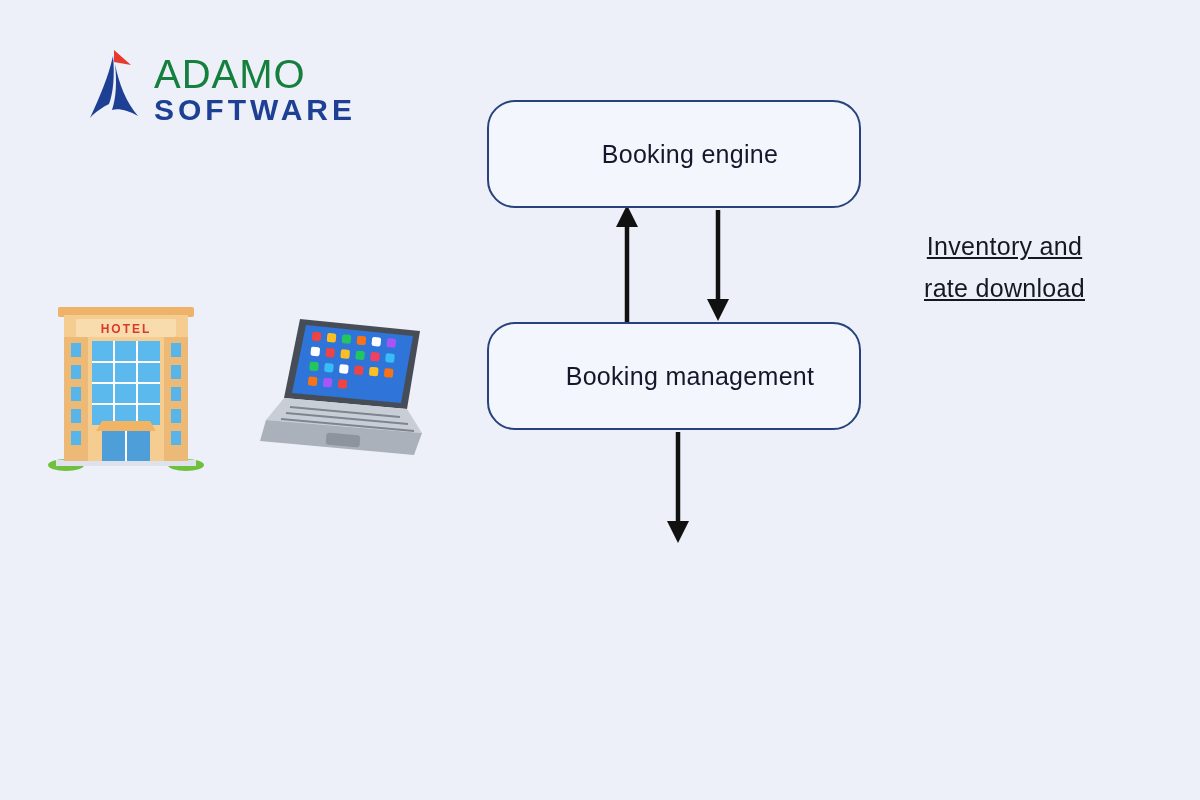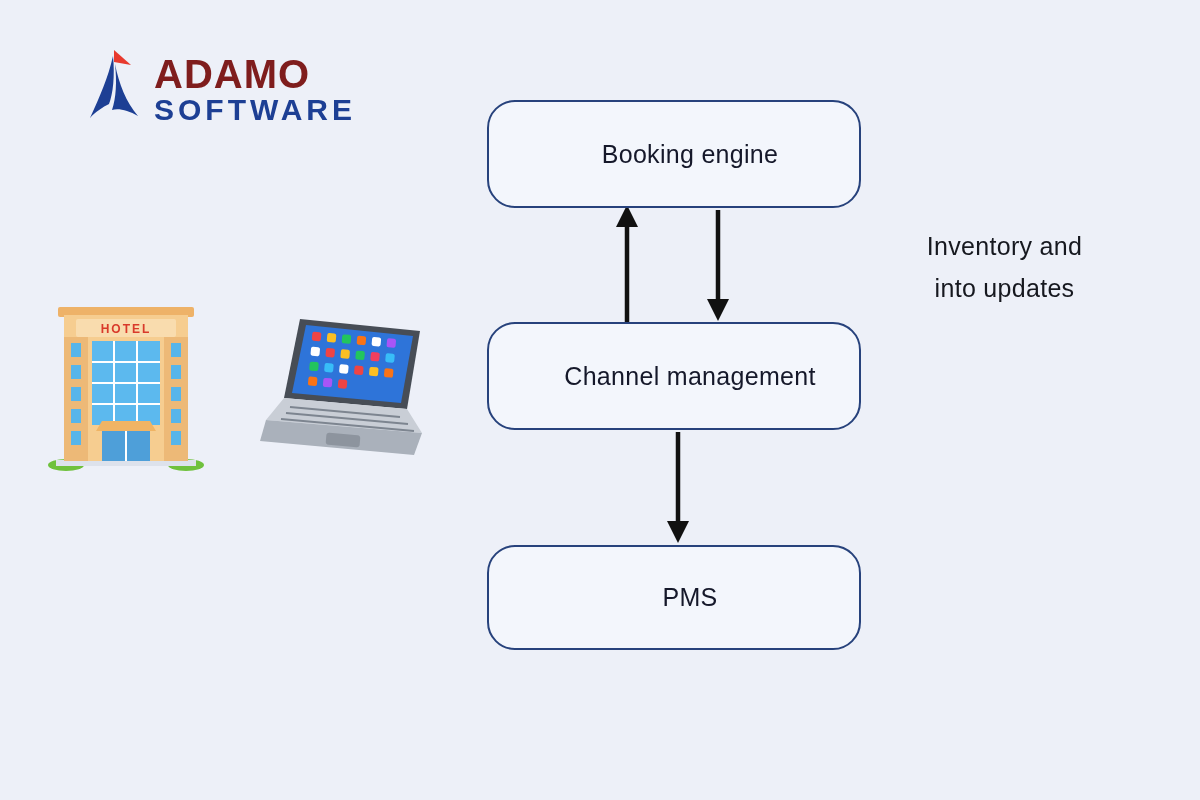--- a/index.html
+++ b/index.html
@@ -33,23 +33,23 @@
     height: 70px;
     flex: 0 0 auto;
   }
   .logo-text {
     display: flex;
     flex-direction: column;
     padding-top: 4px;
   }
   .logo-title {
     font-size: 40px;
-    font-weight: 700;
+    font-weight: 400;
     letter-spacing: 1px;
-    color: #7f1d1d;
+    color: #15803d;
     line-height: 40px;
   }
   .logo-subtitle {
     font-size: 30px;
     font-weight: 700;
     letter-spacing: 4px;
     color: #1d3f94;
     line-height: 28px;
     margin-top: 2px;
   }
@@ -88,20 +88,21 @@
   }
 
   
   .annotation {
     position: absolute;
     text-align: center;
     font-size: 25px;
     color: #16181f;
     line-height: 42px;
     letter-spacing: 0.3px;
+    text-decoration: underline;
   }
   .annotation-inventory {
     left: 872px;
     top: 225px;
     width: 265px;
   }
   .annotation-download {
     left: 855px;
     top: 452px;
     width: 295px;
@@ -245,24 +246,21 @@
     <g>
       <line x1="678" y1="432" x2="678" y2="523" stroke="#111111" stroke-width="4.5"></line>
       <polygon points="678,543 667,521 689,521" fill="#111111"></polygon>
     </g>
   </svg>
 
   <div class="node node-booking">
     <span>Booking engine</span>
   </div>
   <div class="node node-channel">
-    <span>Channel management</span>
-  </div>
-  <div class="node node-pms">
-    <span>PMS</span>
+    <span>Booking management</span>
   </div>
 
   <div class="annotation annotation-inventory">
     <div>Inventory and</div>
-    <div>into updates</div>
+    <div>rate download</div>
   </div>
 
 </div>
 
 </body></html>

